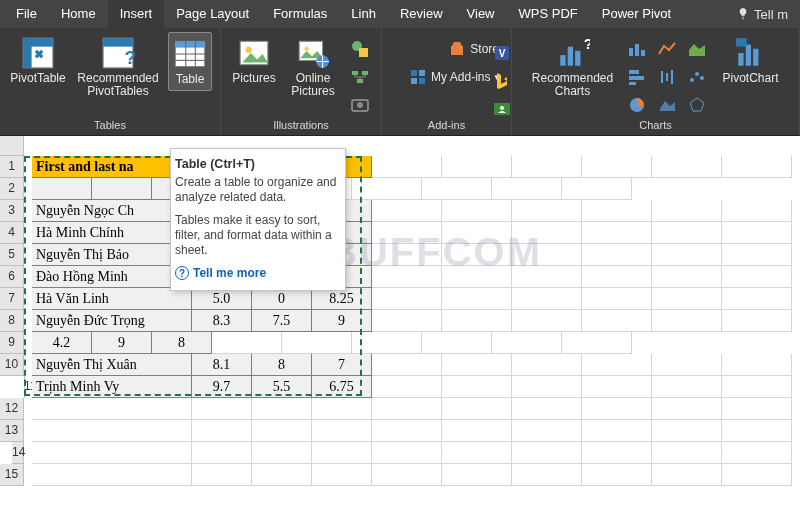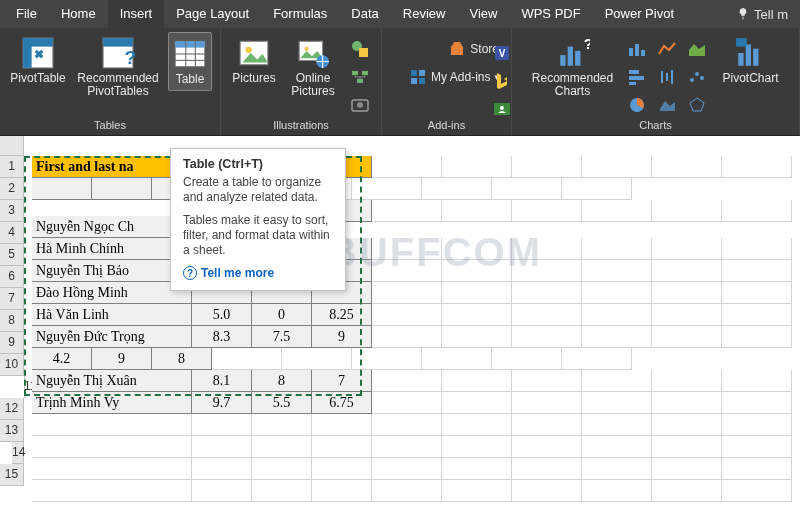--- a/index.html
+++ b/index.html
@@ -32,41 +32,41 @@
 .grid { position: absolute; left: 32px; top: 20px; }
 .grid-row { display: flex; }
 .cell { height: 22px; border-right: 1px solid #d4d4d4; border-bottom: 1px solid #d4d4d4; font-size: 14px; font-family: "Times New Roman", serif; padding: 0 4px; line-height: 22px; white-space: nowrap; overflow: hidden; }
 .hdr-cell { background: #ffc000; font-weight: bold; color: #000; border-right: 1px solid #7f7f7f; border-bottom: 1px solid #7f7f7f;}
 .data-cell { background: #fff; }
 .num { text-align: center; }
 .sel-cell { background: #f0f0f0; }
 
 .marquee { position: absolute; border: 2px dashed #217346; pointer-events:none; }
 
-.tooltip { position: absolute; background: #fff; border: 1px solid #c5c5c5; box-shadow: 2px 2px 6px rgba(0,0,0,0.2); padding: 8px 12px 10px; width: 176px; font-size: 12px; color: #444; z-index: 50; }
+.tooltip { position: absolute; background: #fff; border: 1px solid #c5c5c5; box-shadow: 2px 2px 6px rgba(0,0,0,0.2); padding: 8px 4px 10px; width: 176px; font-size: 12px; color: #444; z-index: 50; }
 .tooltip .tt-title { font-weight: bold; color: #333; font-size: 12.5px; margin-bottom: 4px; }
 .tooltip .tt-body { margin-bottom: 8px; line-height: 15px; }
 .tooltip .tt-link { color: #0c64c0; display: flex; align-items: center; gap: 4px; font-weight: 600;}
 .tooltip .tt-link .q { width: 14px; height: 14px; border-radius: 50%; border: 1.5px solid #0c64c0; display: inline-flex; align-items: center; justify-content: center; font-size: 10px; }
 
 .watermark { position:absolute; left:280px; top:230px; font-size:40px; font-weight:800; color:rgba(120,130,150,0.25); letter-spacing:2px; pointer-events:none; display:flex; align-items:center; gap:6px; font-family:Arial,sans-serif;}
 .watermark .wm-icon { width:42px; height:42px; opacity:0.35; }
 
 svg { display: block; }
 </style>
 </head>
 <body>
 
 <div class="titlebar">
   <div class="tab">File</div>
   <div class="tab">Home</div>
   <div class="tab active">Insert</div>
   <div class="tab">Page Layout</div>
   <div class="tab">Formulas</div>
-  <div class="tab">Data</div>
+  <div class="tab">Linh</div>
   <div class="tab">Review</div>
   <div class="tab">View</div>
   <div class="tab">WPS PDF</div>
   <div class="tab">Power Pivot</div>
   <div class="tellme">
     <svg class="bulb" viewBox="0 0 16 16">
         <path fill="#fff" d="M8 1a4 4 0 00-2 7.4V10h4V8.4A4 4 0 008 1zm-1 10h2v1H7zm0 2h2v1H7z"></path>
       </svg>
     <span>Tell m</span>
   </div>
@@ -318,21 +318,21 @@
         <div class="cell sel-cell" style="width: 60px; border-right: 1px solid rgb(127, 127, 127); border-bottom: 1px solid rgb(127, 127, 127);"></div>
         <div class="cell num sel-cell" style="width: 60px; border-right: 1px solid rgb(127, 127, 127); border-bottom: 1px solid rgb(127, 127, 127);">5</div>
         <div class="cell data-cell" style="width: 70px;"></div>
         <div class="cell data-cell" style="width: 70px;"></div>
         <div class="cell data-cell" style="width: 70px;"></div>
         <div class="cell data-cell" style="width: 70px;"></div>
         <div class="cell data-cell" style="width: 70px;"></div>
         <div class="cell data-cell" style="width: 70px;"></div>
       </div>
       <div class="grid-row">
-        <div class="cell sel-cell" style="width: 160px; border-right: 1px solid rgb(127, 127, 127); border-bottom: 1px solid rgb(127, 127, 127); margin-top: 16px;">Nguyễn Ngọc Ch</div>
+        <div class="cell sel-cell" style="width: 160px; border-right: 1px solid rgb(127, 127, 127); border-bottom: 1px solid rgb(127, 127, 127);">Nguyễn Ngọc Ch</div>
         <div class="cell sel-cell" style="width: 60px; border-right: 1px solid rgb(127, 127, 127); border-bottom: 1px solid rgb(127, 127, 127);"></div>
         <div class="cell sel-cell" style="width: 60px; border-right: 1px solid rgb(127, 127, 127); border-bottom: 1px solid rgb(127, 127, 127);"></div>
         <div class="cell num sel-cell" style="width: 60px; border-right: 1px solid rgb(127, 127, 127); border-bottom: 1px solid rgb(127, 127, 127);">9</div>
         <div class="cell data-cell" style="width: 70px;"></div>
         <div class="cell data-cell" style="width: 70px;"></div>
         <div class="cell data-cell" style="width: 70px;"></div>
         <div class="cell data-cell" style="width: 70px;"></div>
         <div class="cell data-cell" style="width: 70px;"></div>
         <div class="cell data-cell" style="width: 70px;"></div>
       </div>

